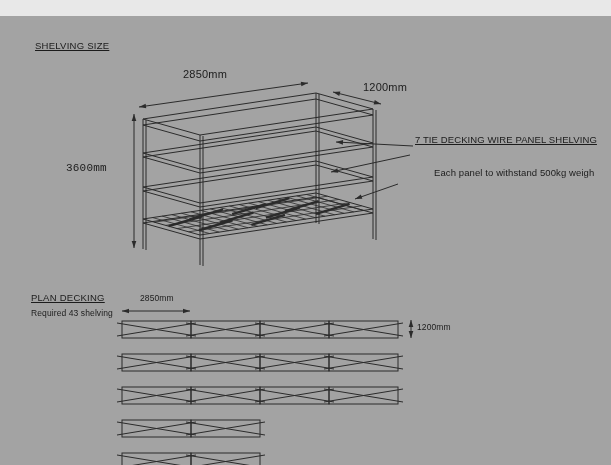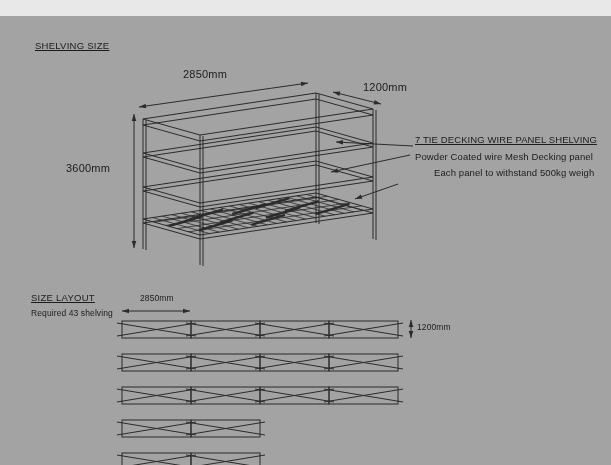--- a/index.html
+++ b/index.html
@@ -164,28 +164,27 @@
       <line x1="186" y1="439" x2="265" y2="452" stroke="#2b2b2b" stroke-width="1"></line>
       <line x1="186" y1="452" x2="265" y2="439" stroke="#2b2b2b" stroke-width="1"></line>
     </svg>
 
   <span class="lbl t-section" style="left:35px;top:25px;">SHELVING SIZE</span>
 
   <span class="lbl t-dim-big" style="left:183px;top:52px;">2850mm</span>
 
   <span class="lbl t-dim-big" style="left:363px;top:65px;">1200mm</span>
 
-  <span class="lbl t-dim-big" style="left:66px;top:146px;">3600mm</span>
+  <span class="lbl t-dim-big" style="left:66px;top:146px;font-family:Liberation Mono, monospace;">3600mm</span>
 
   <span class="lbl t-anno-title" style="left:415px;top:119px;">7 TIE DECKING WIRE PANEL SHELVING</span>
 
-  <span class="lbl t-anno" style="left:415px;top:136px;">Powder Coated wire Mesh Decking panel</span>
 
   <span class="lbl t-anno" style="left:434px;top:152px;">Each panel to withstand 500kg weigh</span>
 
-  <span class="lbl t-section" style="left:31px;top:277px;">SIZE LAYOUT</span>
+  <span class="lbl t-section" style="left:31px;top:277px;">PLAN DECKING</span>
 
   <span class="lbl t-small" style="left:31px;top:293px;">Required 43 shelving</span>
 
   <span class="lbl t-small" style="left:140px;top:278px;">2850mm</span>
 
   <span class="lbl t-small" style="left:417px;top:307px;">1200mm</span>
 </div>
 
 </body></html>

